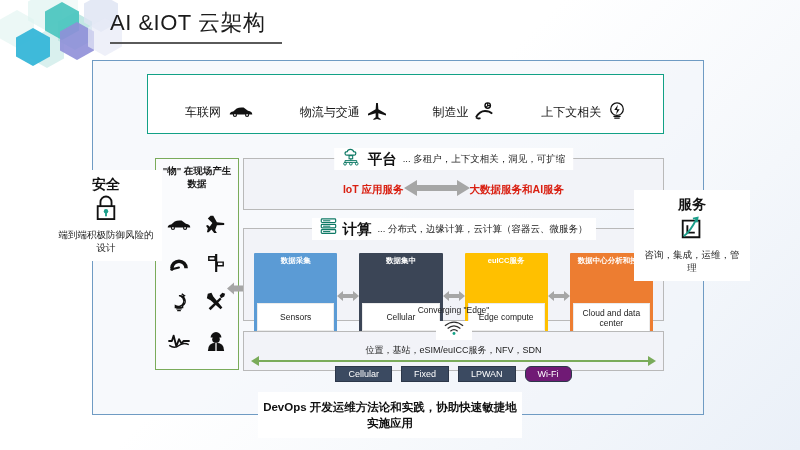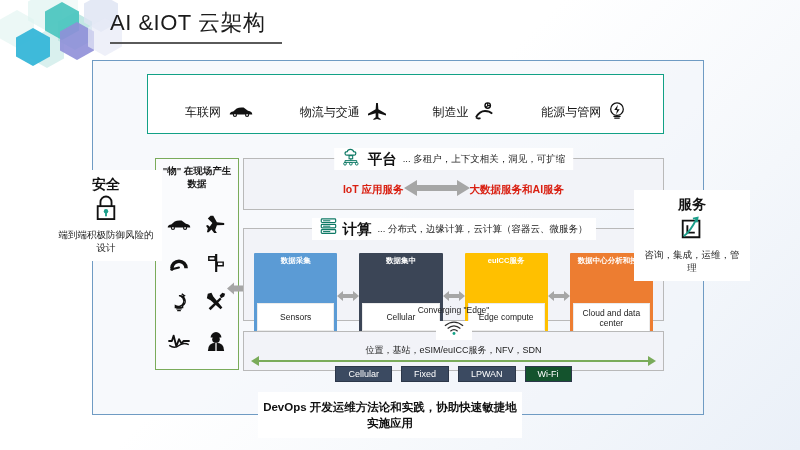--- a/index.html
+++ b/index.html
@@ -251,21 +251,21 @@
         <span class="ico">
           <svg width="20" height="18" viewBox="0 0 22 20">
             <circle cx="14" cy="4" r="3" fill="none" stroke="#111" stroke-width="1.6"></circle>
             <path d="M14 4 L14 1 M14 4 L17 4 M14 4 L11.5 6.5" stroke="#111" stroke-width="1.4"></path>
             <path d="M1 17 Q5 10 11 10 Q16 10 19 13" stroke="#111" stroke-width="2" fill="none"></path>
             <path d="M1 17 Q3 19 6 18" stroke="#111" stroke-width="2" fill="none"></path>
           </svg>
         </span>
       </div>
       <div class="eco-item">
-        <span class="eco-label">能源与管网</span>
+        <span class="eco-label">上下文相关</span>
         <span class="ico">
           <svg width="18" height="19" viewBox="0 0 20 21">
             <circle cx="10" cy="9" r="7" fill="none" stroke="#111" stroke-width="1.4"></circle>
             <path d="M11 4 L7 10 L10 10 L9 15 L13 9 L10 9 Z" fill="#111"></path>
             <path d="M6 17 L14 17 M7 19 L13 19" stroke="#111" stroke-width="1.3"></path>
           </svg>
         </span>
       </div>
     </div>
   </div>
@@ -426,21 +426,21 @@
           <circle cx="11" cy="13.5" r="1.6" fill="#12a186"></circle>
         </svg>
       </span>
     </div>
     <div class="conn-tags">位置，基站，eSIM/euICC服务，NFV，SDN</div>
     <div class="green-line" style="background: rgb(122, 171, 90);"></div>
     <div class="conn-chips">
       <span class="chip" style="background: rgb(59, 74, 97);">Cellular</span>
       <span class="chip" style="background: rgb(59, 74, 97);">Fixed</span>
       <span class="chip" style="background: rgb(59, 74, 97);">LPWAN</span>
-      <span class="chip" style="background: #14532d;">Wi-Fi</span>
+      <span class="chip" style="background: #701a75; border-radius: 6px;">Wi-Fi</span>
     </div>
   </div>
 
   <div class="side-panel" id="security-panel">
     <div class="side-title">安全</div>
     <span class="ico" style="display:inline-block;margin:1px 0 2px;">
       <svg width="24" height="26" viewBox="0 0 26 28">
         <path d="M7 12 L7 7.5 A6 6 0 0 1 19 7.5 L19 12" fill="none" stroke="#111" stroke-width="2"></path>
         <rect x="4" y="12" width="18" height="14" fill="none" stroke="#111" stroke-width="2"></rect>
         <circle cx="13" cy="17.5" r="2.4" fill="#1b9e8a"></circle>

